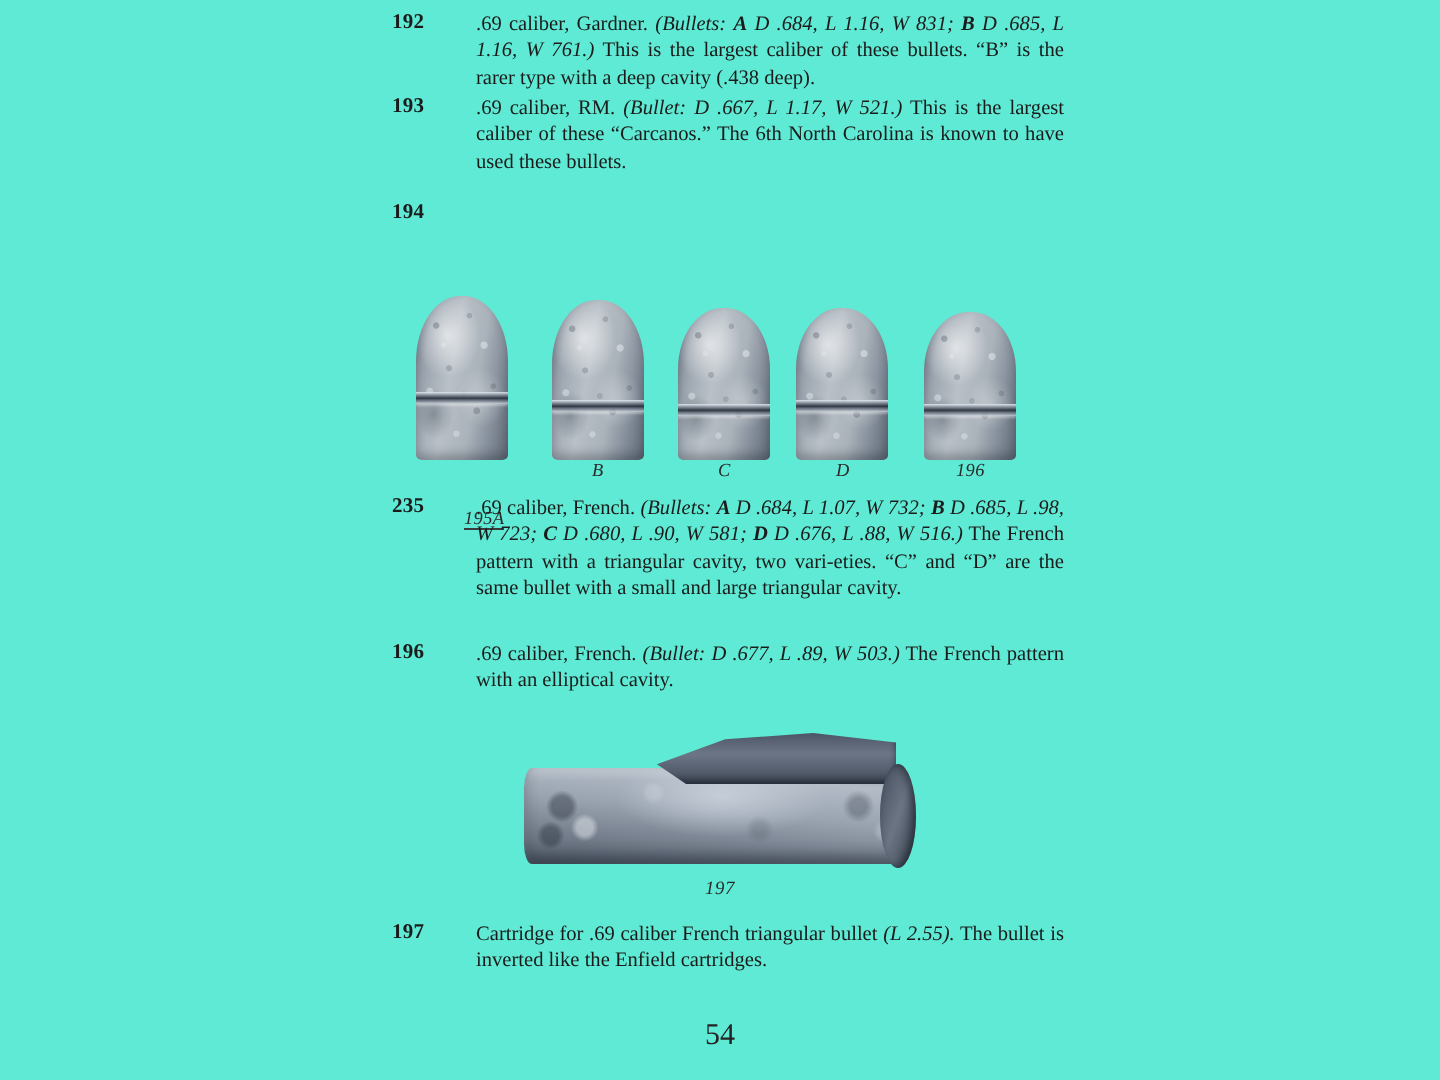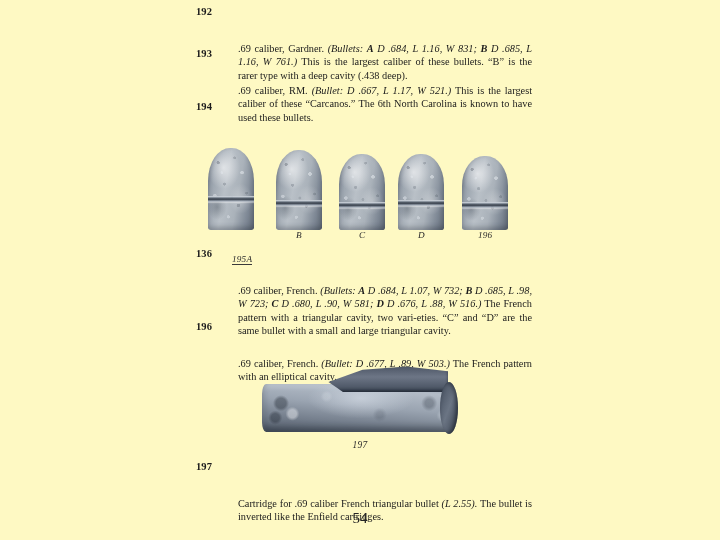--- a/index.html
+++ b/index.html
@@ -14,21 +14,21 @@
     position: relative;
     overflow: hidden;
     font-family: "Liberation Serif", "DejaVu Serif", serif;
     color: #1b1b1b;
   }
 
   
   #page {
     position: absolute;
     inset: 0;
-    background: #fef9c3;
+    background: #5eead4;
   }
 
   
   .entry {
     position: absolute;
     left: 196px;
     width: 336px;
   }
   .entry .num {
     position: absolute;
@@ -40,21 +40,20 @@
     font-size: 10.5px;
     letter-spacing: .1px;
   }
   .entry .body {
     margin-left: 42px;
     font-size: 10.3px;
     line-height: 13.3px;
     text-align: justify;
     text-justify: inter-word;
     hyphens: manual;
-    margin-top: 36px;
   }
   .entry .body i {
     font-style: italic;
   }
   .entry .body b {
     font-weight: bold;
     font-style: italic;
   }
 
   
@@ -265,21 +264,21 @@
 
   <div class="plate-captions" id="bullet-captions" style="top:230px;">
       <span class="cap underlined" style="left: 32px; margin-top: 24px;">195A</span>
       <span class="cap" style="left: 96px;">B</span>
       <span class="cap" style="left: 159px;">C</span>
       <span class="cap" style="left: 218px;">D</span>
       <span class="cap" style="left: 278px;">196</span>
     </div>
 
   <div class="entry" id="entry-195" style="top:248px;">
-    <div class="num">136</div>
+    <div class="num">235</div>
     <div class="body">.69 caliber, French.  <i>(Bullets: </i><b>A</b><i>  D .684, L 1.07, W 732; </i><b>B</b><i>  D .685, L .98, W 723; </i><b>C</b><i>  D .680, L .90, W 581; </i><b>D</b><i>  D .676, L .88, W 516.)</i>  The French pattern with a triangular cavity, two vari-eties.  “C” and “D” are the same bullet with a small and large triangular cavity.</div>
   </div>
 
   <div class="entry" id="entry-196" style="top:321px;">
     <div class="num">196</div>
     <div class="body">.69 caliber, French.  <i>(Bullet: D .677, L .89, W 503.)</i>  The French pattern with an elliptical cavity.</div>
   </div>
 
   <div id="cartridge-plate">
     <div id="cartridge-tube"></div>

